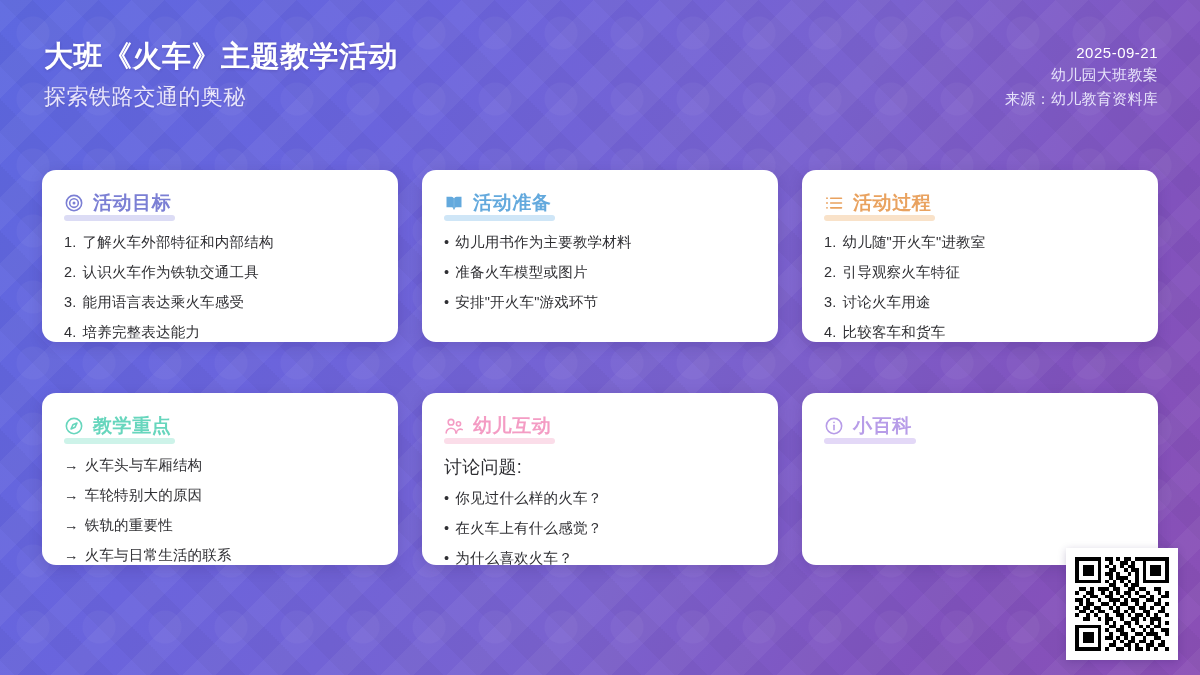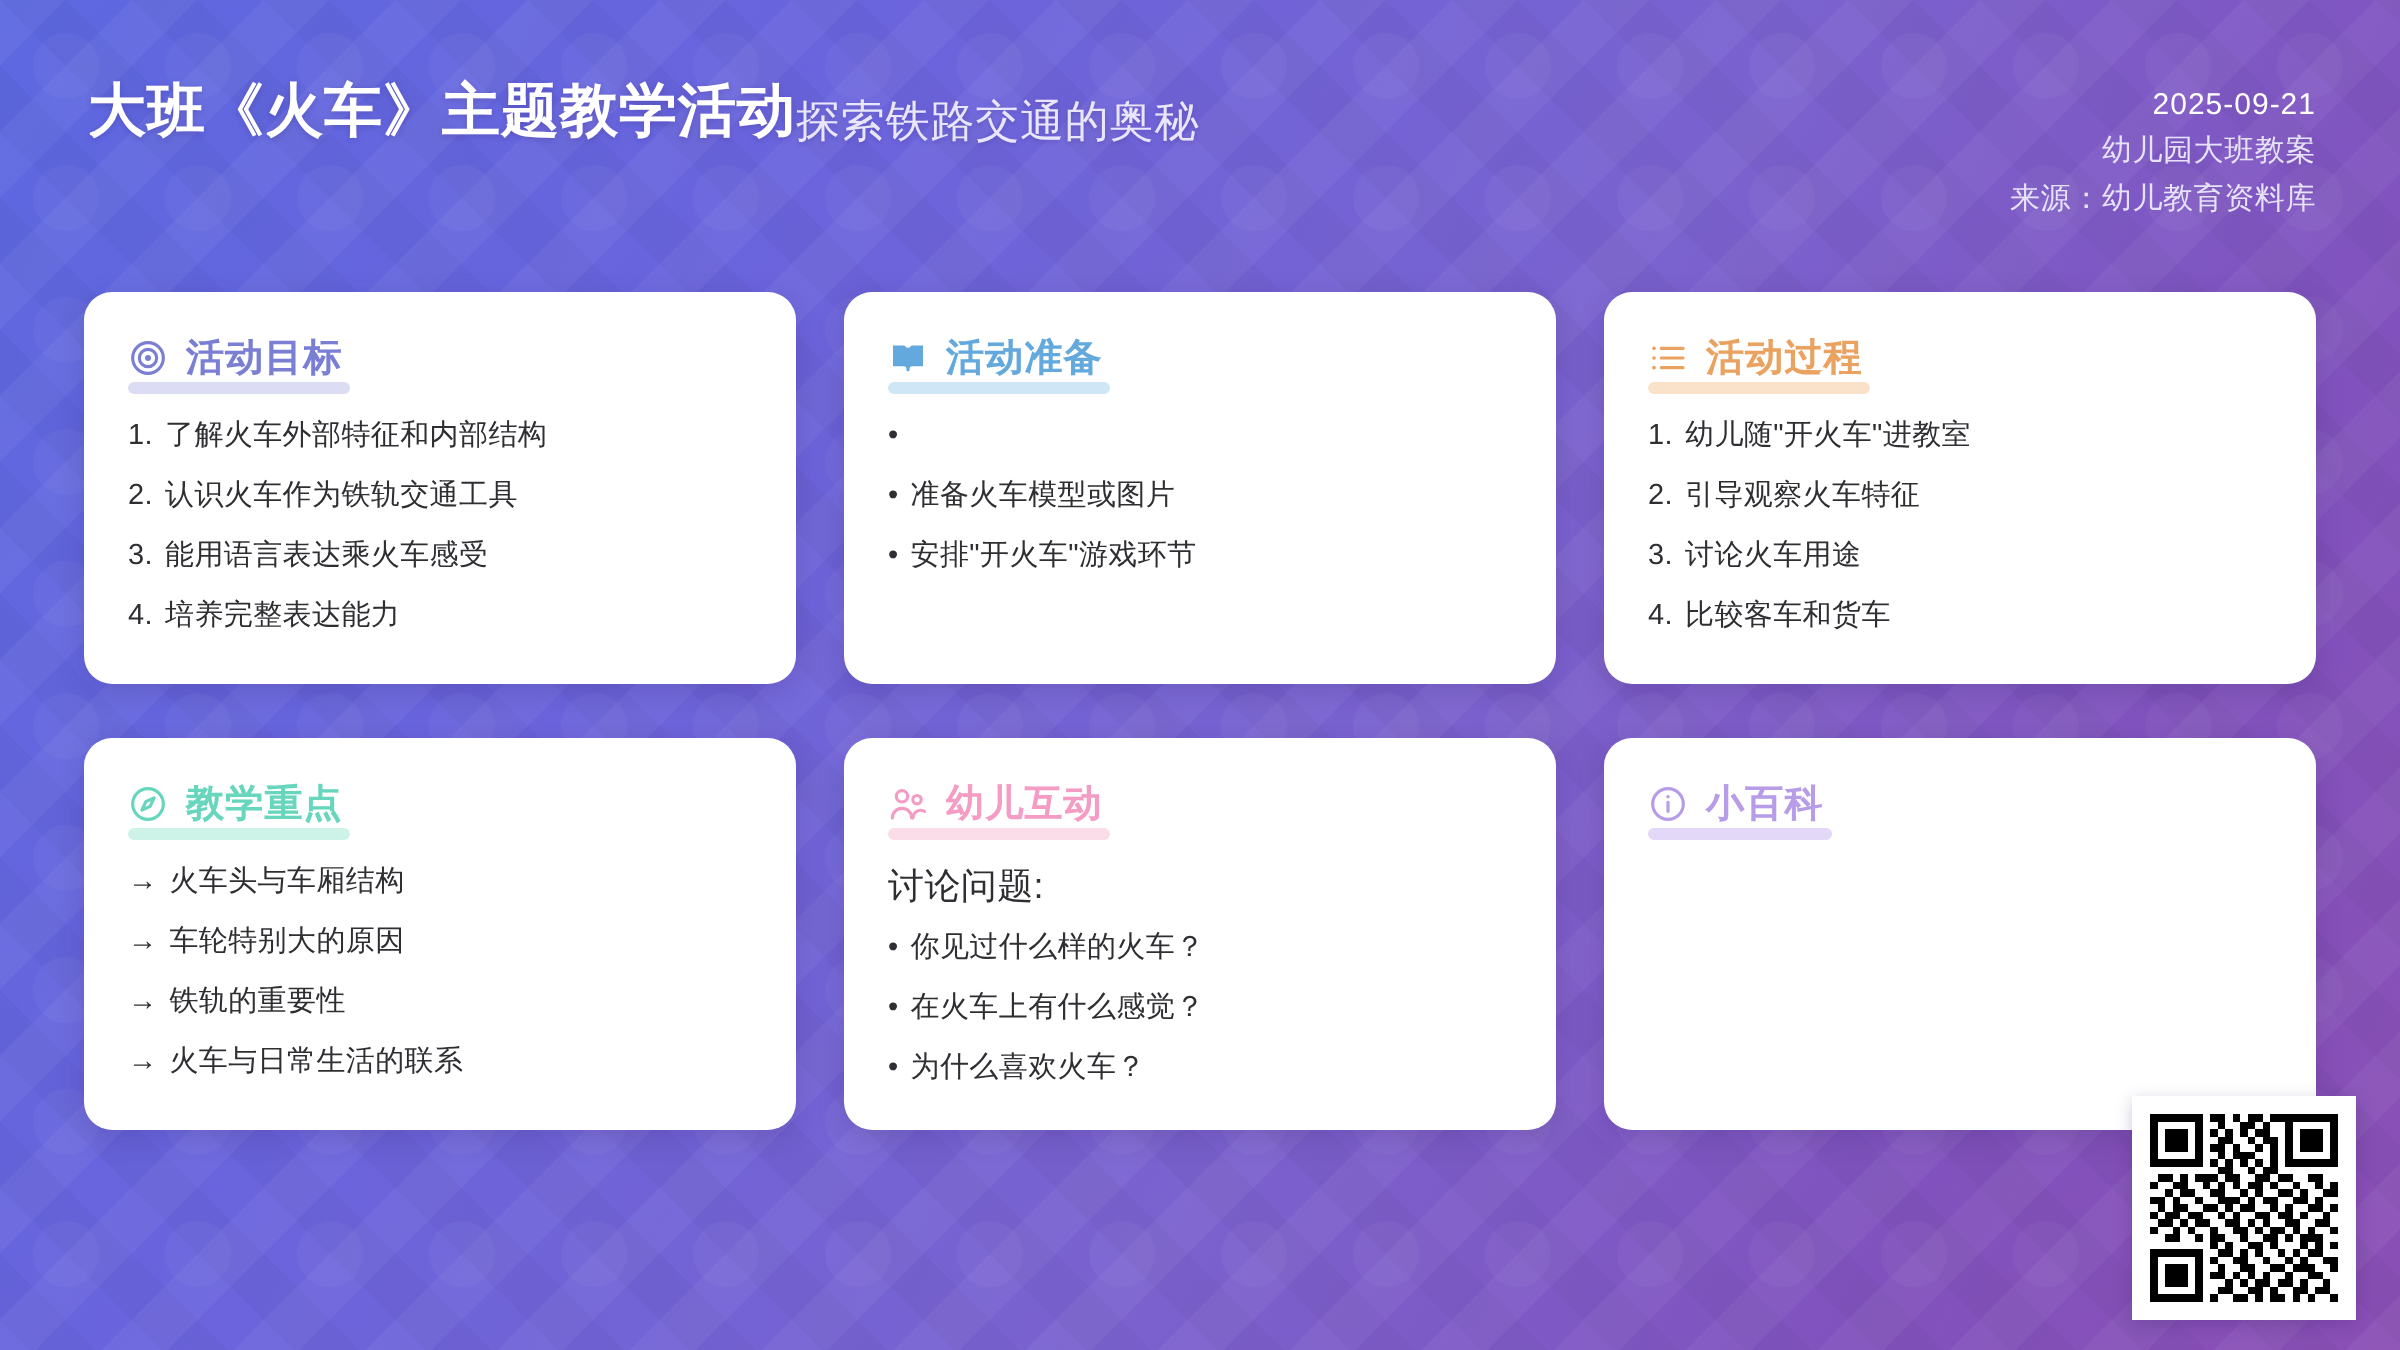--- a/index.html
+++ b/index.html
@@ -43,21 +43,21 @@
   
   .header {
     position: absolute;
     top: 0; left: 0; right: 0;
     height: 135px;
     display: flex;
     align-items: flex-start;
     justify-content: space-between;
     padding: 38px 42px 0 44px;
   }
-  .header-left { display: flex; flex-direction: row; }
+  .header-left { display: flex; flex-direction: column; }
   .title {
     color: #ffffff;
     font-size: 29px;
     font-weight: 700;
     letter-spacing: 0.5px;
     line-height: 1.25;
     text-shadow: 0 1px 3px rgba(40,20,90,0.20);
   }
   .subtitle {
     color: #e9e6fb;
@@ -98,20 +98,21 @@
     row-gap: 27px;
   }
   .card {
     background: #ffffff;
     border-radius: 14px;
     padding: 20px 22px 16px 22px;
     box-shadow: 0 4px 14px rgba(50,30,100,0.18);
     display: flex;
     flex-direction: column;
     overflow: hidden;
+    margin-top: 24px;
   }
   .card-head {
     display: flex;
     align-items: center;
     gap: 9px;
     position: relative;
     padding-bottom: 5px;
     margin-bottom: 11px;
     width: fit-content;
   }
@@ -229,20 +230,21 @@
               <path d="M3 4.5h6a2.5 2.5 0 0 1 2.5 2.5v12A2.2 2.2 0 0 0 9.4 17H3z" fill="#63a9dd" stroke="none"></path>
               <path d="M21 4.5h-6A2.5 2.5 0 0 0 12.5 7v12A2.2 2.2 0 0 1 14.6 17H21z" fill="#63a9dd" stroke="none"></path>
               <line x1="12" y1="6.6" x2="12" y2="19"></line>
             </svg>
           </span>
           <span class="card-title">活动准备</span>
         </div>
         <div class="card-body">
           <div class="item">
             <span class="marker">•</span>
+            <span>幼儿用书作为主要教学材料</span>
           </div>
           <div class="item">
             <span class="marker">•</span>
             <span>准备火车模型或图片</span>
           </div>
           <div class="item">
             <span class="marker">•</span>
             <span>安排"开火车"游戏环节</span>
           </div>
         </div>

